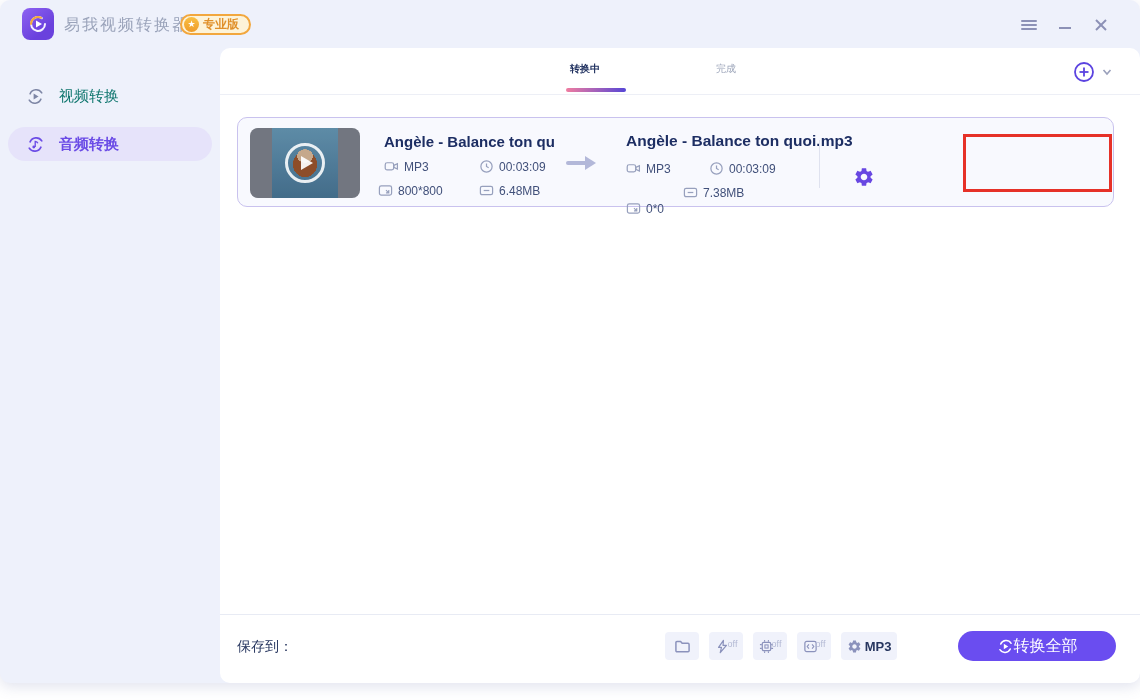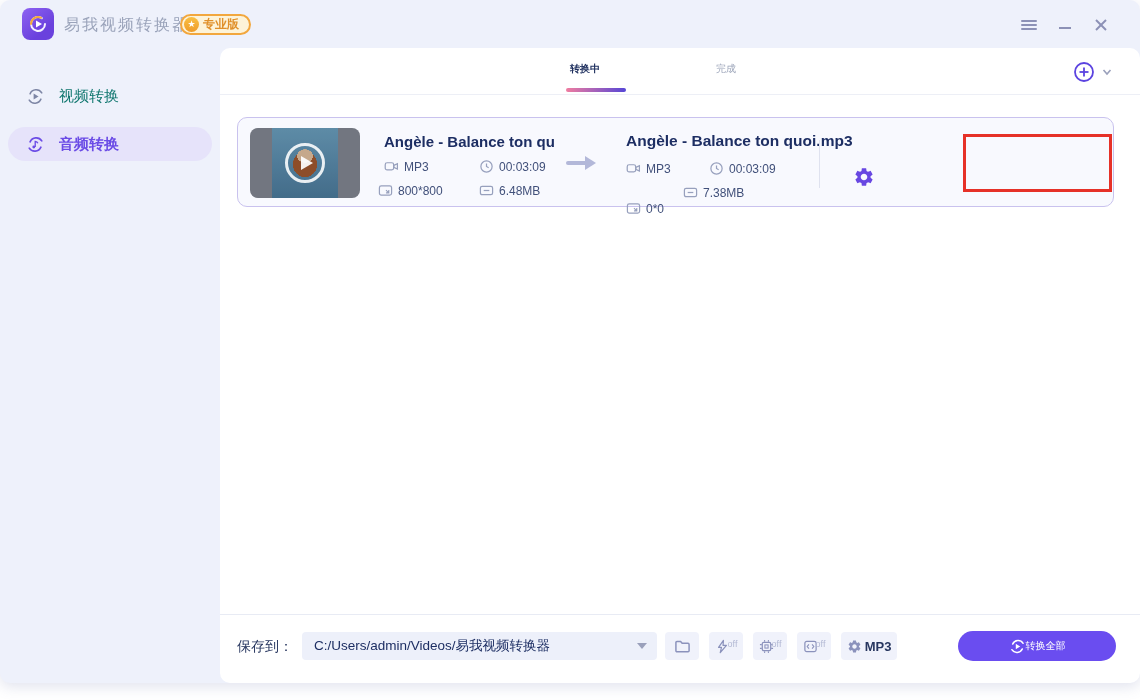--- a/index.html
+++ b/index.html
@@ -72,21 +72,21 @@
                  display:flex; align-items:center; padding:0 10px 0 12px; cursor:pointer; }
   .path-text { flex:1; font-size:13.5px; color:#1d2e63; white-space:nowrap; overflow:hidden; }
   .caret-down { width:0; height:0; border-left:5px solid transparent; border-right:5px solid transparent;
                 border-top:6px solid #9aa0bb; }
   .tool-btn { top:584px; width:34px; height:28px; background:#f0f2fb; border-radius:4px;
               display:flex; align-items:center; justify-content:center; cursor:pointer; position:absolute; }
   .tool-btn.wide { width:56px; gap:3px; }
   .off-sub { font-size:9px; color:#b3b9d4; margin:8px 0 12px -2px; }
   .mp3-label { font-size:13px; font-weight:bold; color:#27365f; }
   .convert-all { left:738px; top:583px; width:158px; height:30px; border-radius:15px; border:none;
-                 background:#6a4df0; color:#fff; font-size:10px; display:flex; align-items:center;
+                 background:#6a4df0; color:#fff; font-size:16px; display:flex; align-items:center;
                  justify-content:center; gap:0; cursor:pointer; }
 
   svg { display:block; }
 </style>
 </head>
 <body>
 
 <div class="window">
 
   <div class="abs logo">
@@ -256,24 +256,20 @@
       <svg class="abs" style="left:615px; top:48px;" width="22" height="22" viewBox="0 0 24 24">
         <path fill="#6847e2" d="M19.14,12.94c0.04-0.3,0.06-0.61,0.06-0.94c0-0.32-0.02-0.64-0.07-0.94l2.03-1.58c0.18-0.14,0.23-0.41,0.12-0.61 l-1.92-3.32c-0.12-0.22-0.37-0.29-0.59-0.22l-2.39,0.96c-0.5-0.38-1.03-0.7-1.62-0.94L14.4,2.81c-0.04-0.24-0.24-0.41-0.48-0.41 h-3.84c-0.24,0-0.43,0.17-0.47,0.41L9.25,5.35C8.66,5.59,8.12,5.92,7.63,6.29L5.24,5.33c-0.22-0.08-0.47,0-0.59,0.22L2.74,8.87 C2.62,9.08,2.66,9.34,2.86,9.48l2.03,1.58C4.84,11.36,4.8,11.69,4.8,12s0.02,0.64,0.07,0.94l-2.03,1.58 c-0.18,0.14-0.23,0.41-0.12,0.61l1.92,3.32c0.12,0.22,0.37,0.29,0.59,0.22l2.39-0.96c0.5,0.38,1.03,0.7,1.62,0.94l0.36,2.54 c0.05,0.24,0.24,0.41,0.48,0.41h3.84c0.24,0,0.44-0.17,0.47-0.41l0.36-2.54c0.59-0.24,1.13-0.56,1.62-0.94l2.39,0.96 c0.22,0.08,0.47,0,0.59-0.22l1.92-3.32c0.12-0.22,0.07-0.47-0.12-0.61L19.14,12.94z M12,15.6c-1.98,0-3.6-1.62-3.6-3.6 s1.62-3.6,3.6-3.6s3.6,1.62,3.6,3.6S13.98,15.6,12,15.6z"></path>
       </svg>
 
       <div class="abs red-box"></div>
     </div>
 
     <div class="abs footer-divider"></div>
     <div class="abs save-label">保存到：</div>
 
-    <div class="abs path-select">
-      <span class="path-text">C:/Users/admin/Videos/易我视频转换器</span>
-      <span class="caret-down"></span>
-    </div>
 
     <div class="tool-btn" style="left:445px">
       <svg width="17" height="17" viewBox="0 0 16 16">
           <path d="M1.8 4.2a1 1 0 0 1 1-1h3.4l1.5 1.8h5.5a1 1 0 0 1 1 1v6a1 1 0 0 1-1 1H2.8a1 1 0 0 1-1-1z" fill="none" stroke="#8b92bc" stroke-width="1.4"></path>
         </svg>
     </div>
 
     <div class="tool-btn" style="left:489px">
       <svg width="15" height="15" viewBox="0 0 16 16">
           <path d="M9 1.5L3.8 9h3.1L5.6 14.5 12.2 6.8H8.6z" fill="none" stroke="#8b92bc" stroke-width="1.3" stroke-linejoin="round"></path>

